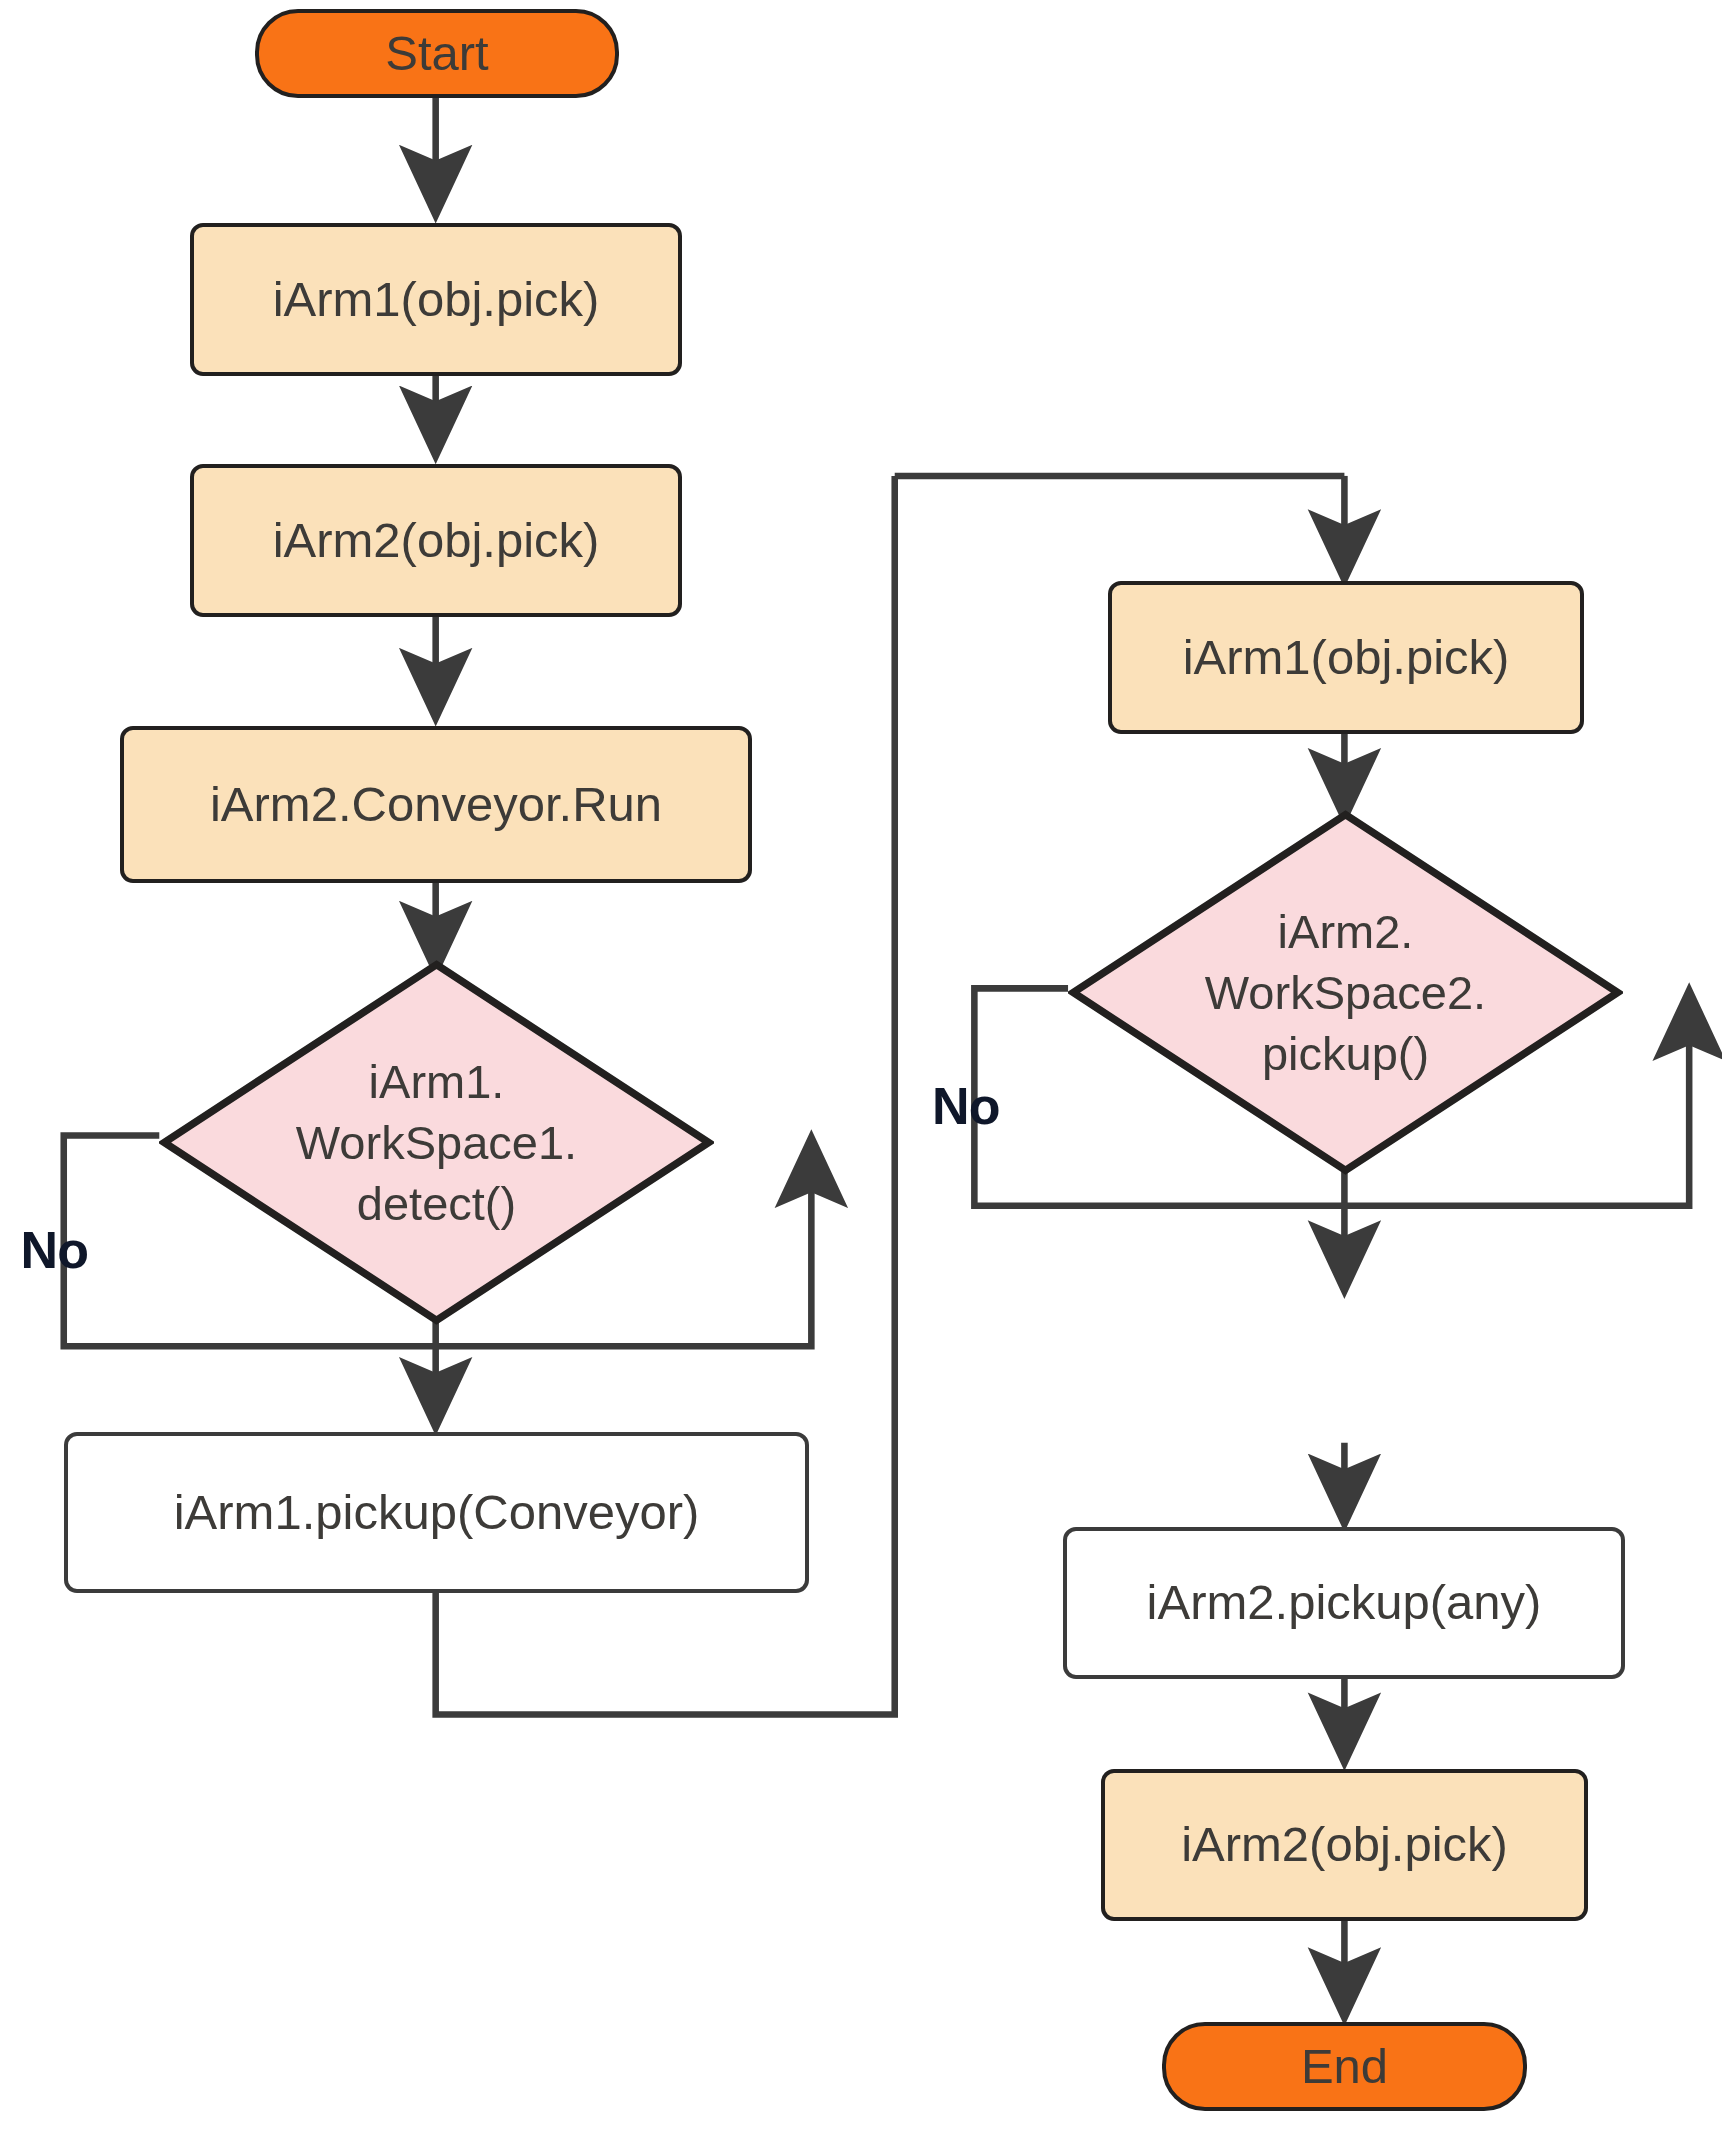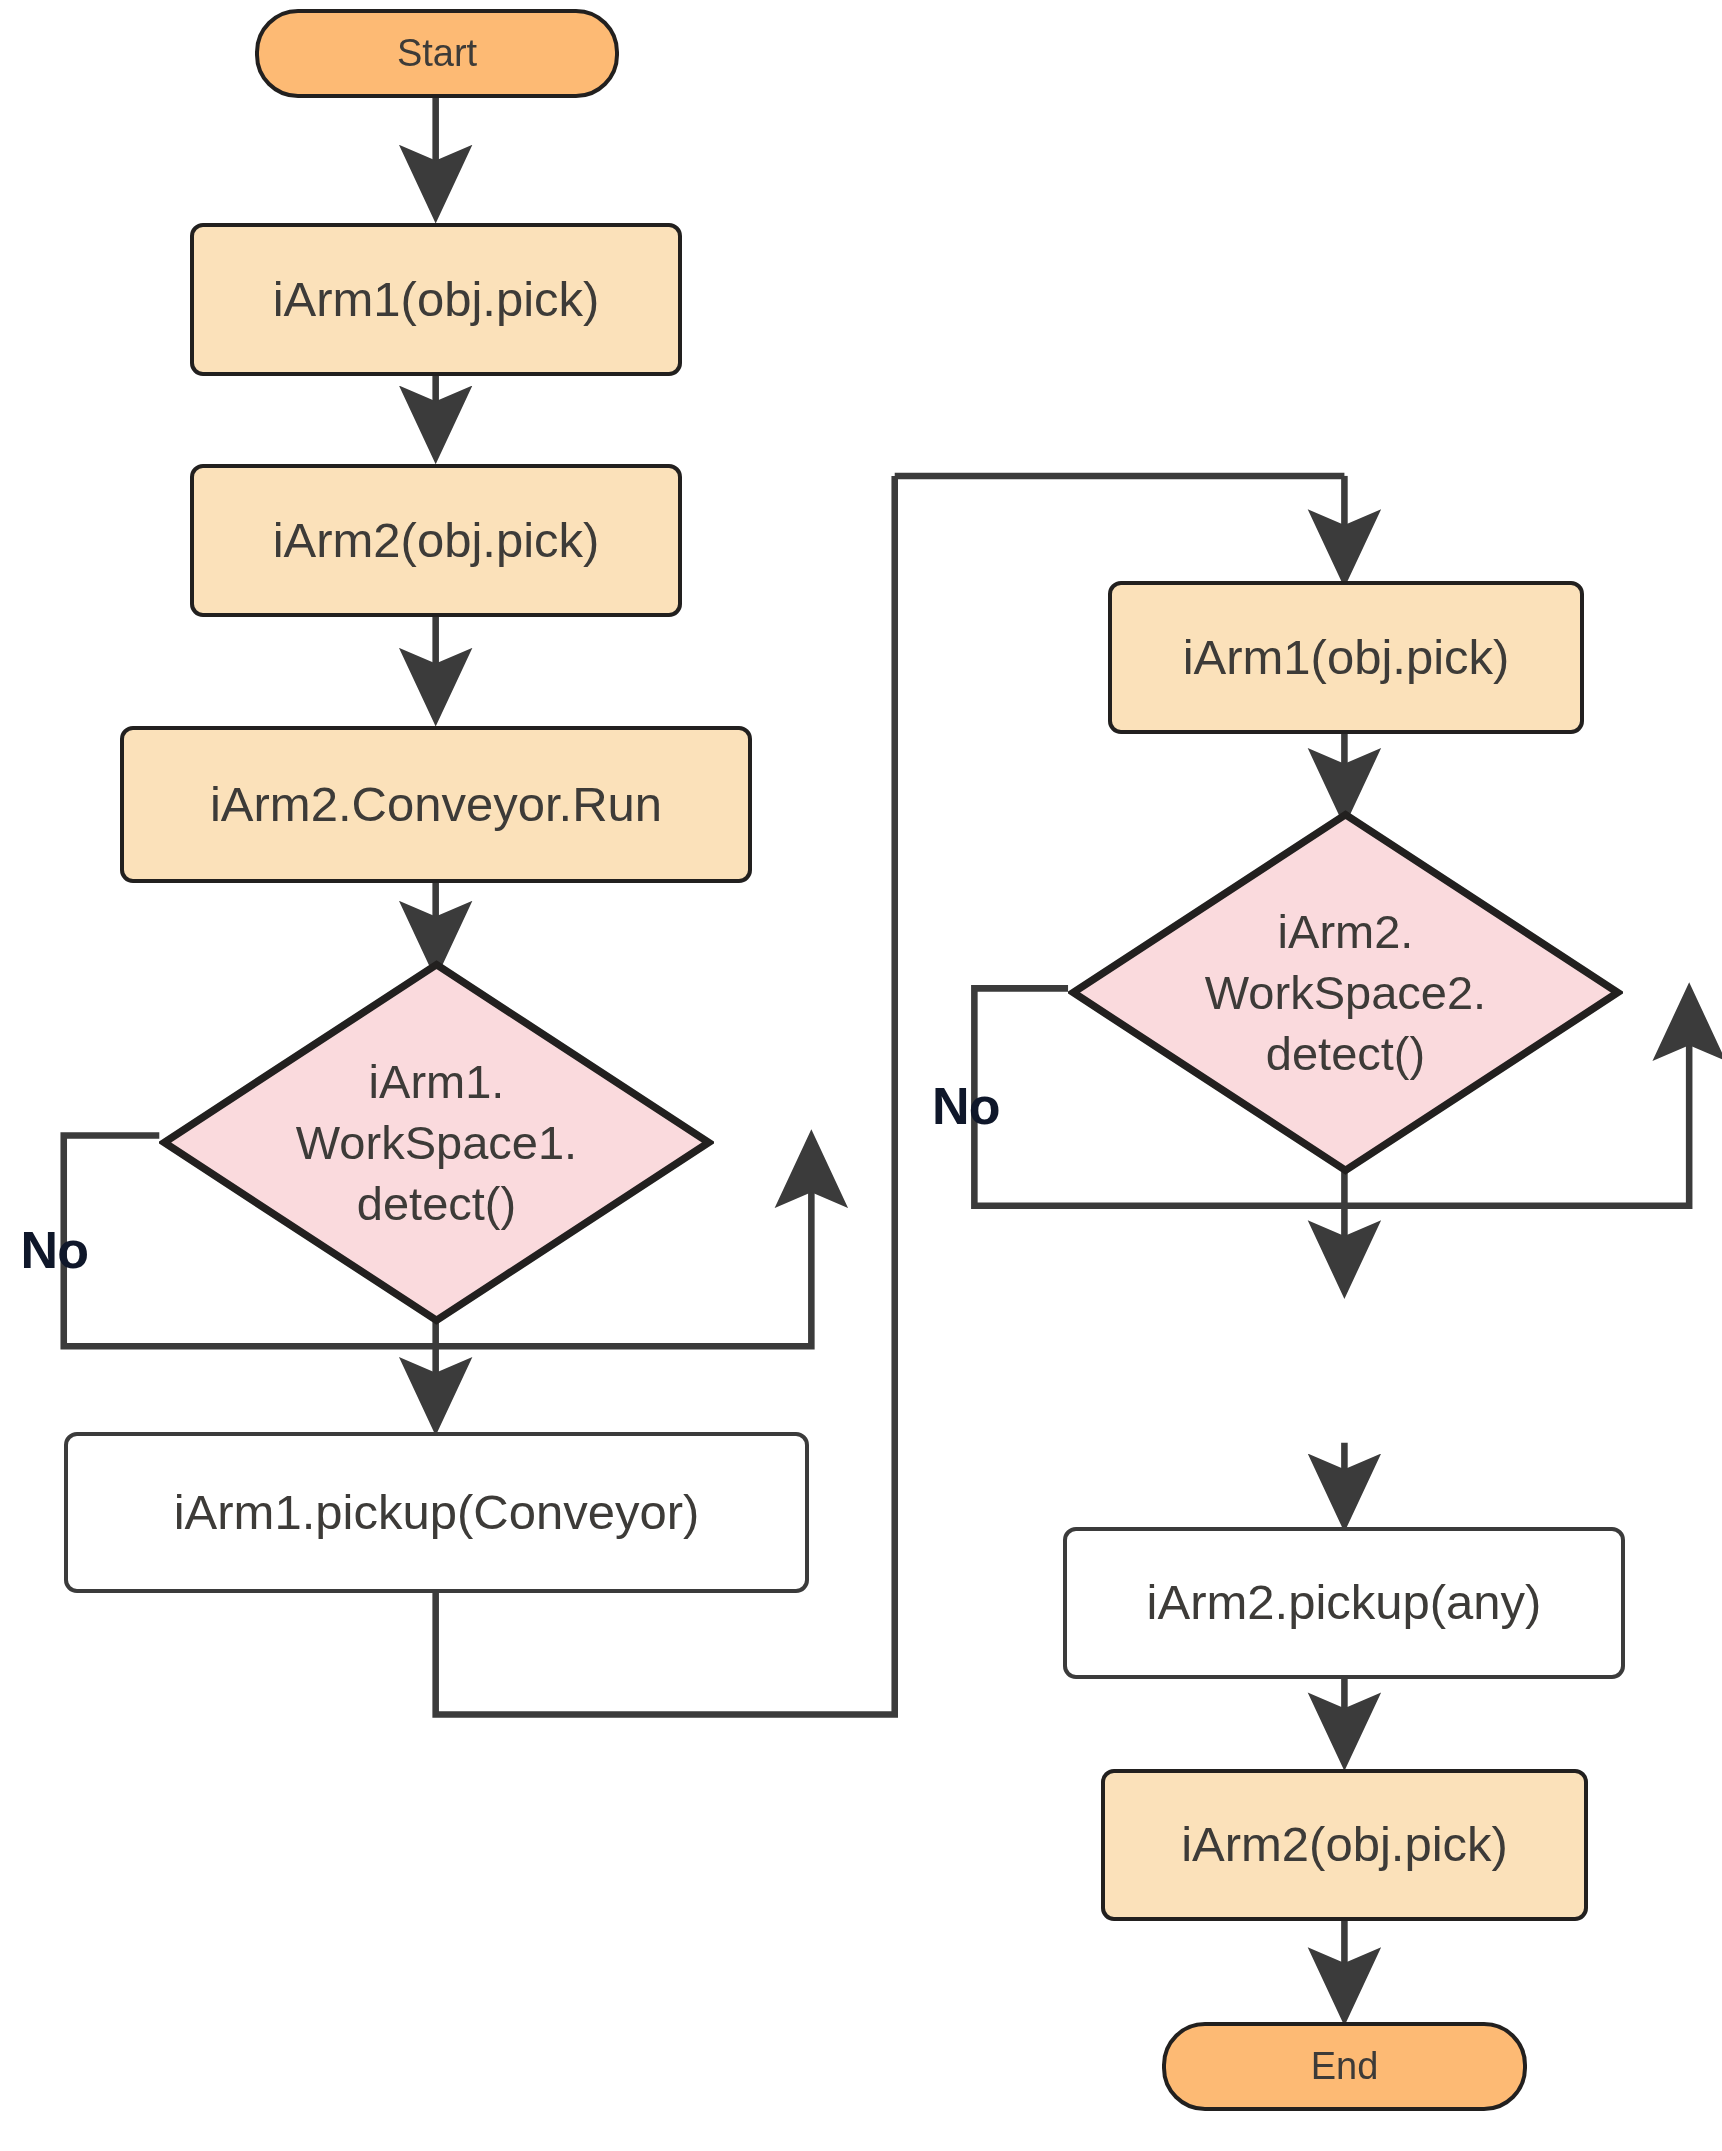--- a/index.html
+++ b/index.html
@@ -3,21 +3,21 @@
 <meta charset="utf-8">
 <style>
   html,body{margin:0;padding:0;background:#ffffff;}
   body{width:1722px;height:2151px;font-family:"Liberation Sans",sans-serif;}
   #stage{position:relative;width:1722px;height:2151px;overflow:hidden;background:#fff;}
   svg#wires{position:absolute;left:0;top:0;width:1722px;height:2151px;}
 
   .node{position:absolute;box-sizing:border-box;display:flex;align-items:center;justify-content:center;
         text-align:center;color:#3d3b38;line-height:1.18;border-radius:13px;}
 
-  .terminator{background:#fdba74;border:4.7px solid #22201f;border-radius:43px;font-size:38px;}
+  .terminator{background:#f97316;border:4.7px solid #22201f;border-radius:43px;font-size:49px;}
   .process-o{background:#fbe1ba;border:4.7px solid #22201f;font-size:49px;}
   .process-w{background:#ffffff;border:4.7px solid #3b3b3b;font-size:49px;}
 
   .diamond-wrap{position:absolute;}
   .diamond-wrap svg{position:absolute;left:0;top:0;}
   .diamond-label{position:absolute;left:0;top:0;width:100%;height:100%;
       display:flex;align-items:center;justify-content:center;text-align:center;
       color:#3d3b38;font-size:47px;line-height:1.30;pointer-events:none;white-space:pre-line;}
 
   .no-label{position:absolute;color:#0f172a;font-weight:bold;font-size:52px;letter-spacing:-0.9px;}
@@ -89,21 +89,21 @@
   <div class="node process-w" style="left:64px;top:1432px;width:745px;height:161px;">iArm1.pickup(Conveyor)</div>
 
   <div class="node process-o" style="left:1108px;top:581px;width:476px;height:153px;">iArm1(obj.pick)</div>
 
   <div class="diamond-wrap" style="left:1068px;top:810px;width:555px;height:365px;">
     <svg width="555" height="365" viewBox="0 0 592 390">
       <polygon points="296,5 587,195 296,385 5,195" fill="#fadadd" stroke="#22201f" stroke-width="8" stroke-linejoin="miter"></polygon>
     </svg>
     <div class="diamond-label">iArm2.
 WorkSpace2.
-detect()</div>
+pickup()</div>
   </div>
 
   <div class="no-label" style="left:932px;top:1076px;">No</div>
 
 
   <div class="node process-w" style="left:1063px;top:1527px;width:562px;height:152px;">iArm2.pickup(any)</div>
 
   <div class="node process-o" style="left:1101px;top:1769px;width:487px;height:152px;">iArm2(obj.pick)</div>
 
   <div class="node terminator" style="left:1162px;top:2022px;width:365px;height:89px;">End</div>

